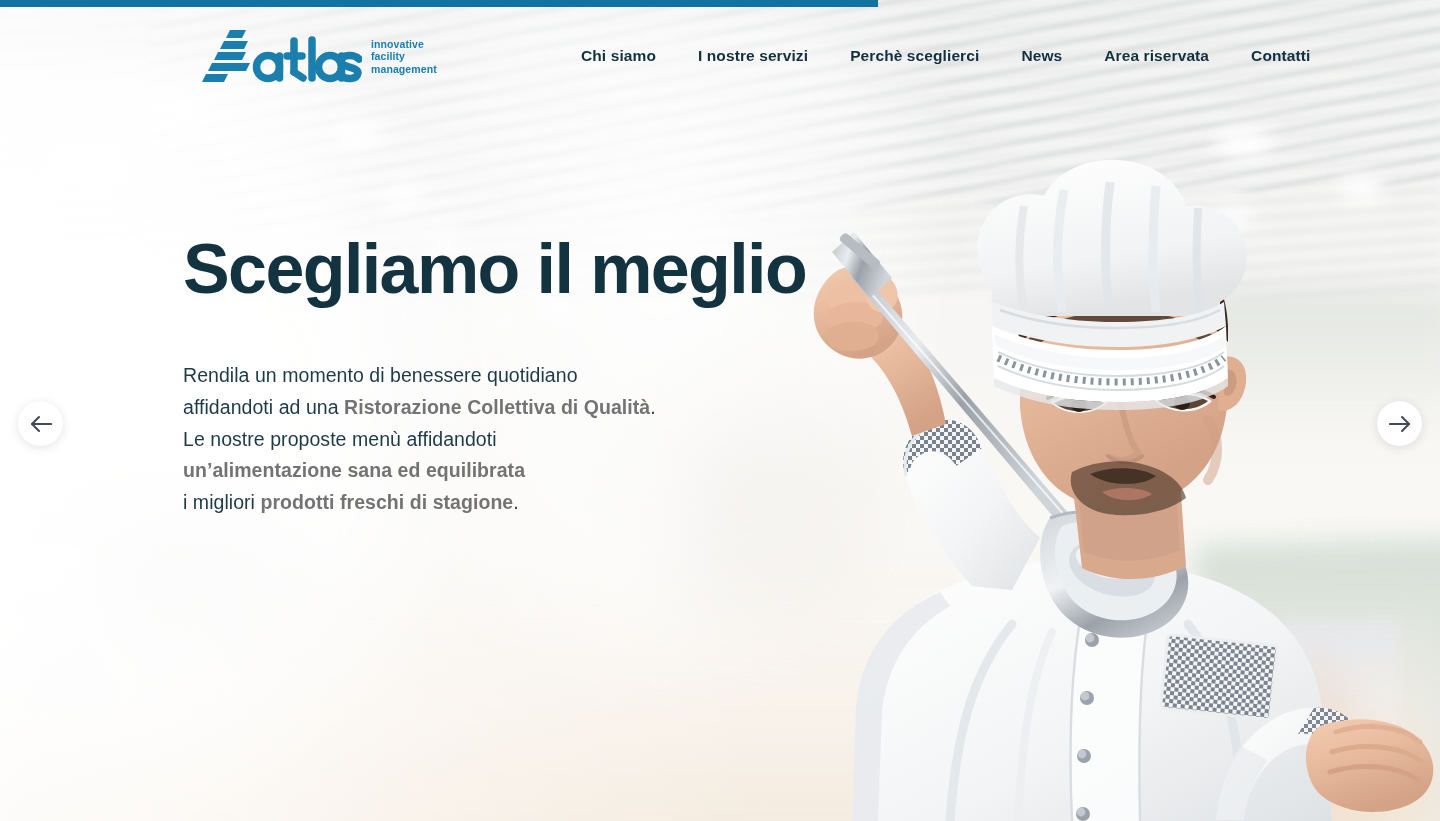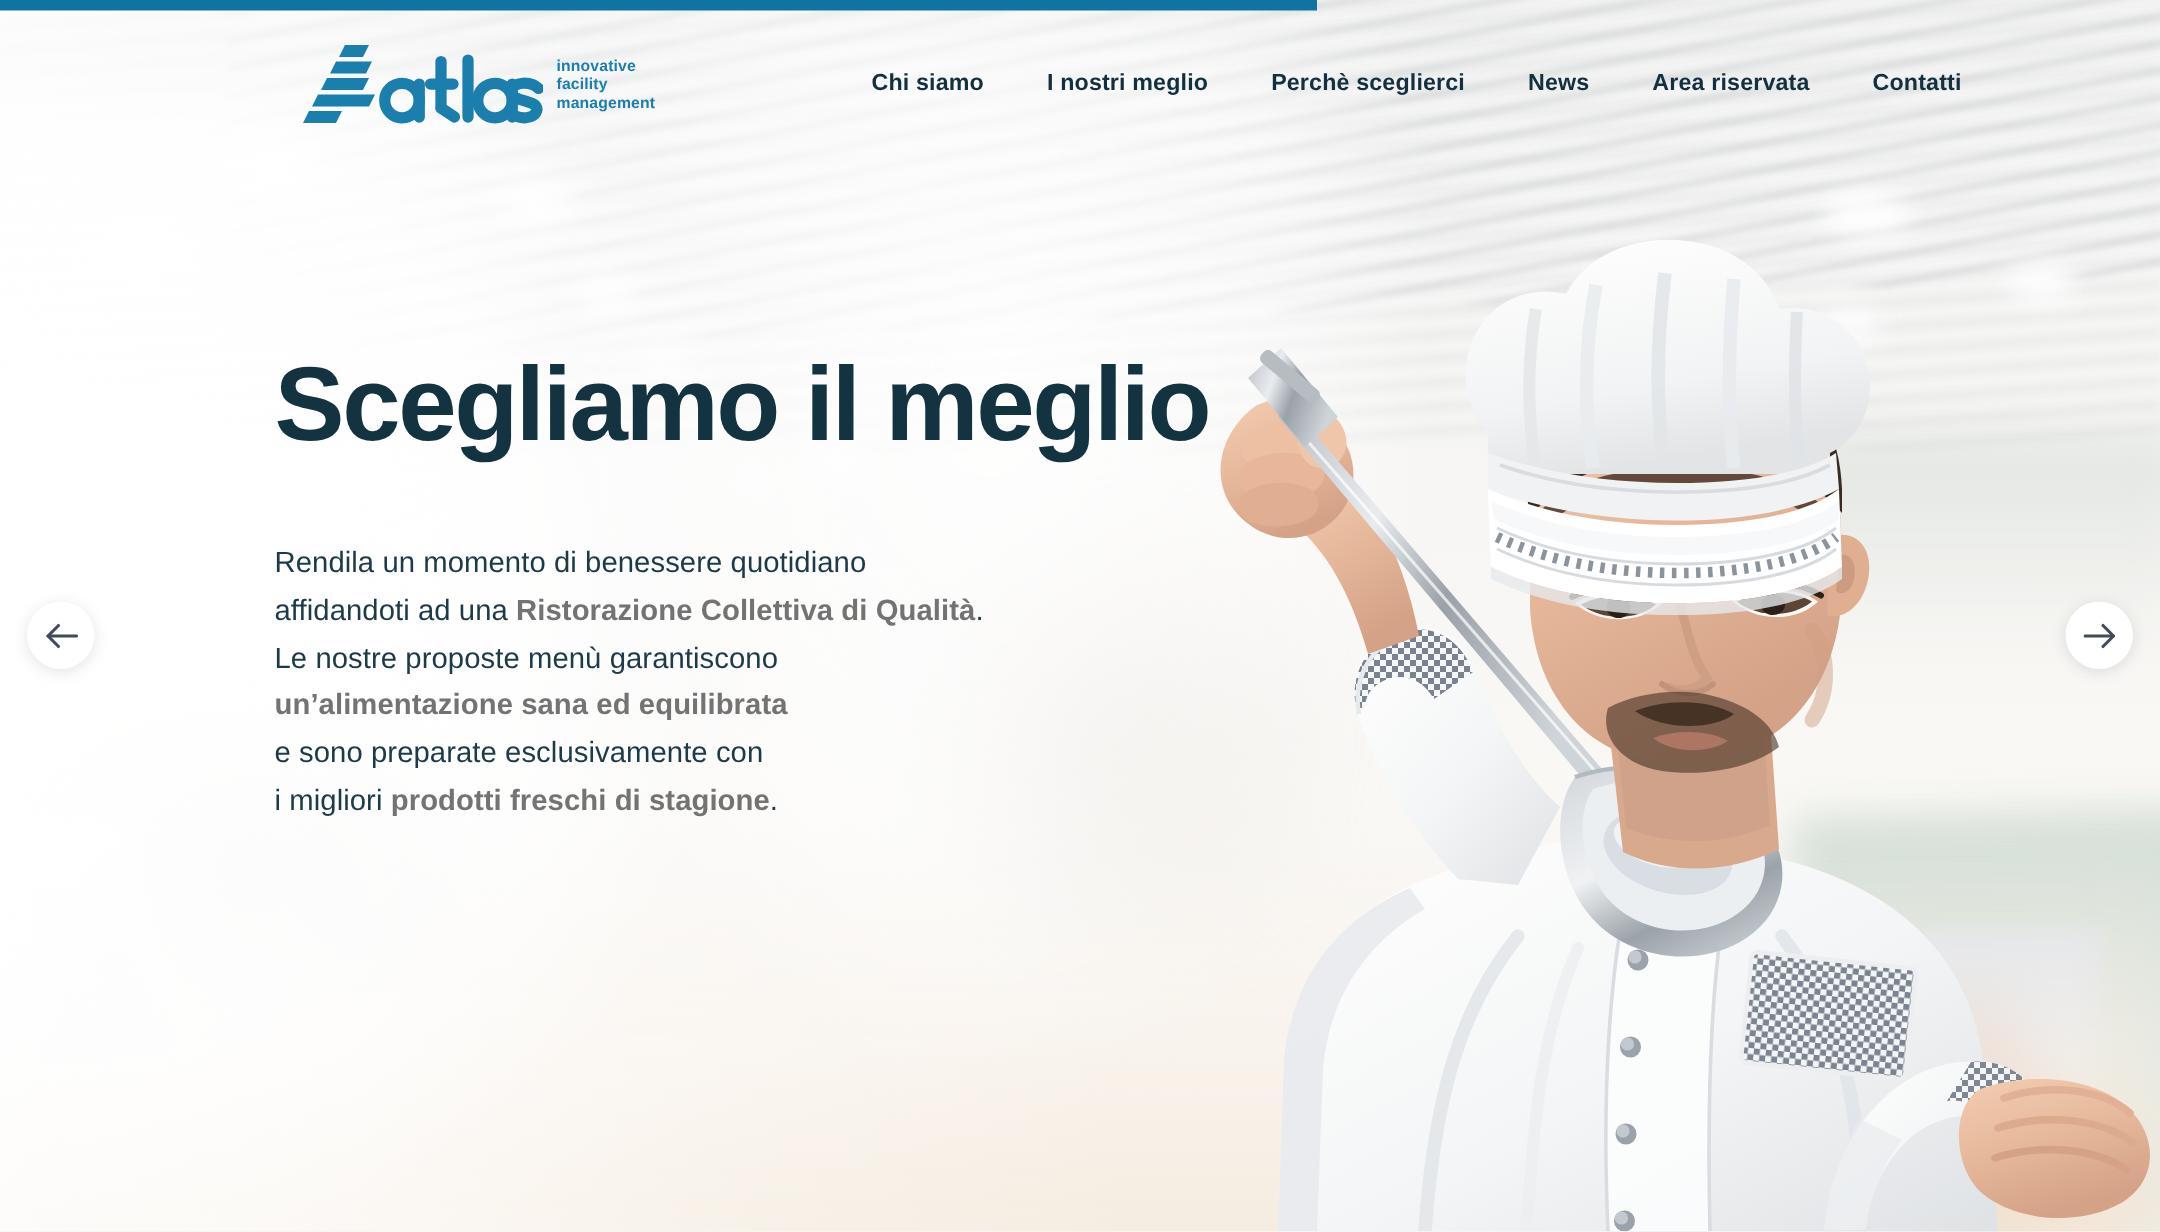--- a/index.html
+++ b/index.html
@@ -457,39 +457,38 @@
     </span>
     <span class="logo-tag">
       <span>innovative</span><br>
       <span>facility</span><br>
       <span>management</span>
     </span>
   </a>
 
   <nav id="nav">
     <a class="nav-item" href="#">Chi siamo</a>
-    <a class="nav-item" href="#">I nostri meglio</a>
+    <a class="nav-item" href="#">I nostre servizi</a>
     <a class="nav-item" href="#">Perchè sceglierci</a>
     <a class="nav-item" href="#">News</a>
     <a class="nav-item" href="#">Area riservata</a>
     <a class="nav-item" href="#">Contatti</a>
   </nav>
 </header>
 
 <div id="hero-copy">
   <h1 id="headline">
     <span class="l1">Scegliamo il meglio</span>
   </h1>
 
   <p id="lead">
     <span class="ln">Rendila un momento di benessere quotidiano</span>
     <span class="ln"><span>affidandoti ad una </span><b>Ristorazione Collettiva di Qualità</b><span>.</span></span>
-    <span class="ln">Le nostre proposte menù garantiscono</span>
+    <span class="ln">Le nostre proposte menù affidandoti</span>
     <span class="ln"><b>un’alimentazione sana ed equilibrata</b></span>
-    <span class="ln">e sono preparate esclusivamente con</span>
     <span class="ln"><span>i migliori </span><b>prodotti freschi di stagione</b><span>.</span></span>
   </p>
 </div>
 
 <button class="arrow-btn" id="arrow-prev" aria-label="previous">
   <span>
     <svg width="22" height="18" viewBox="0 0 22 18" xmlns="http://www.w3.org/2000/svg">
       <g stroke="#434a5c" stroke-width="2.1" fill="none" stroke-linecap="round" stroke-linejoin="round">
         <line x1="21" y1="9" x2="2" y2="9"></line>
         <polyline points="9,2 2,9 9,16"></polyline>

